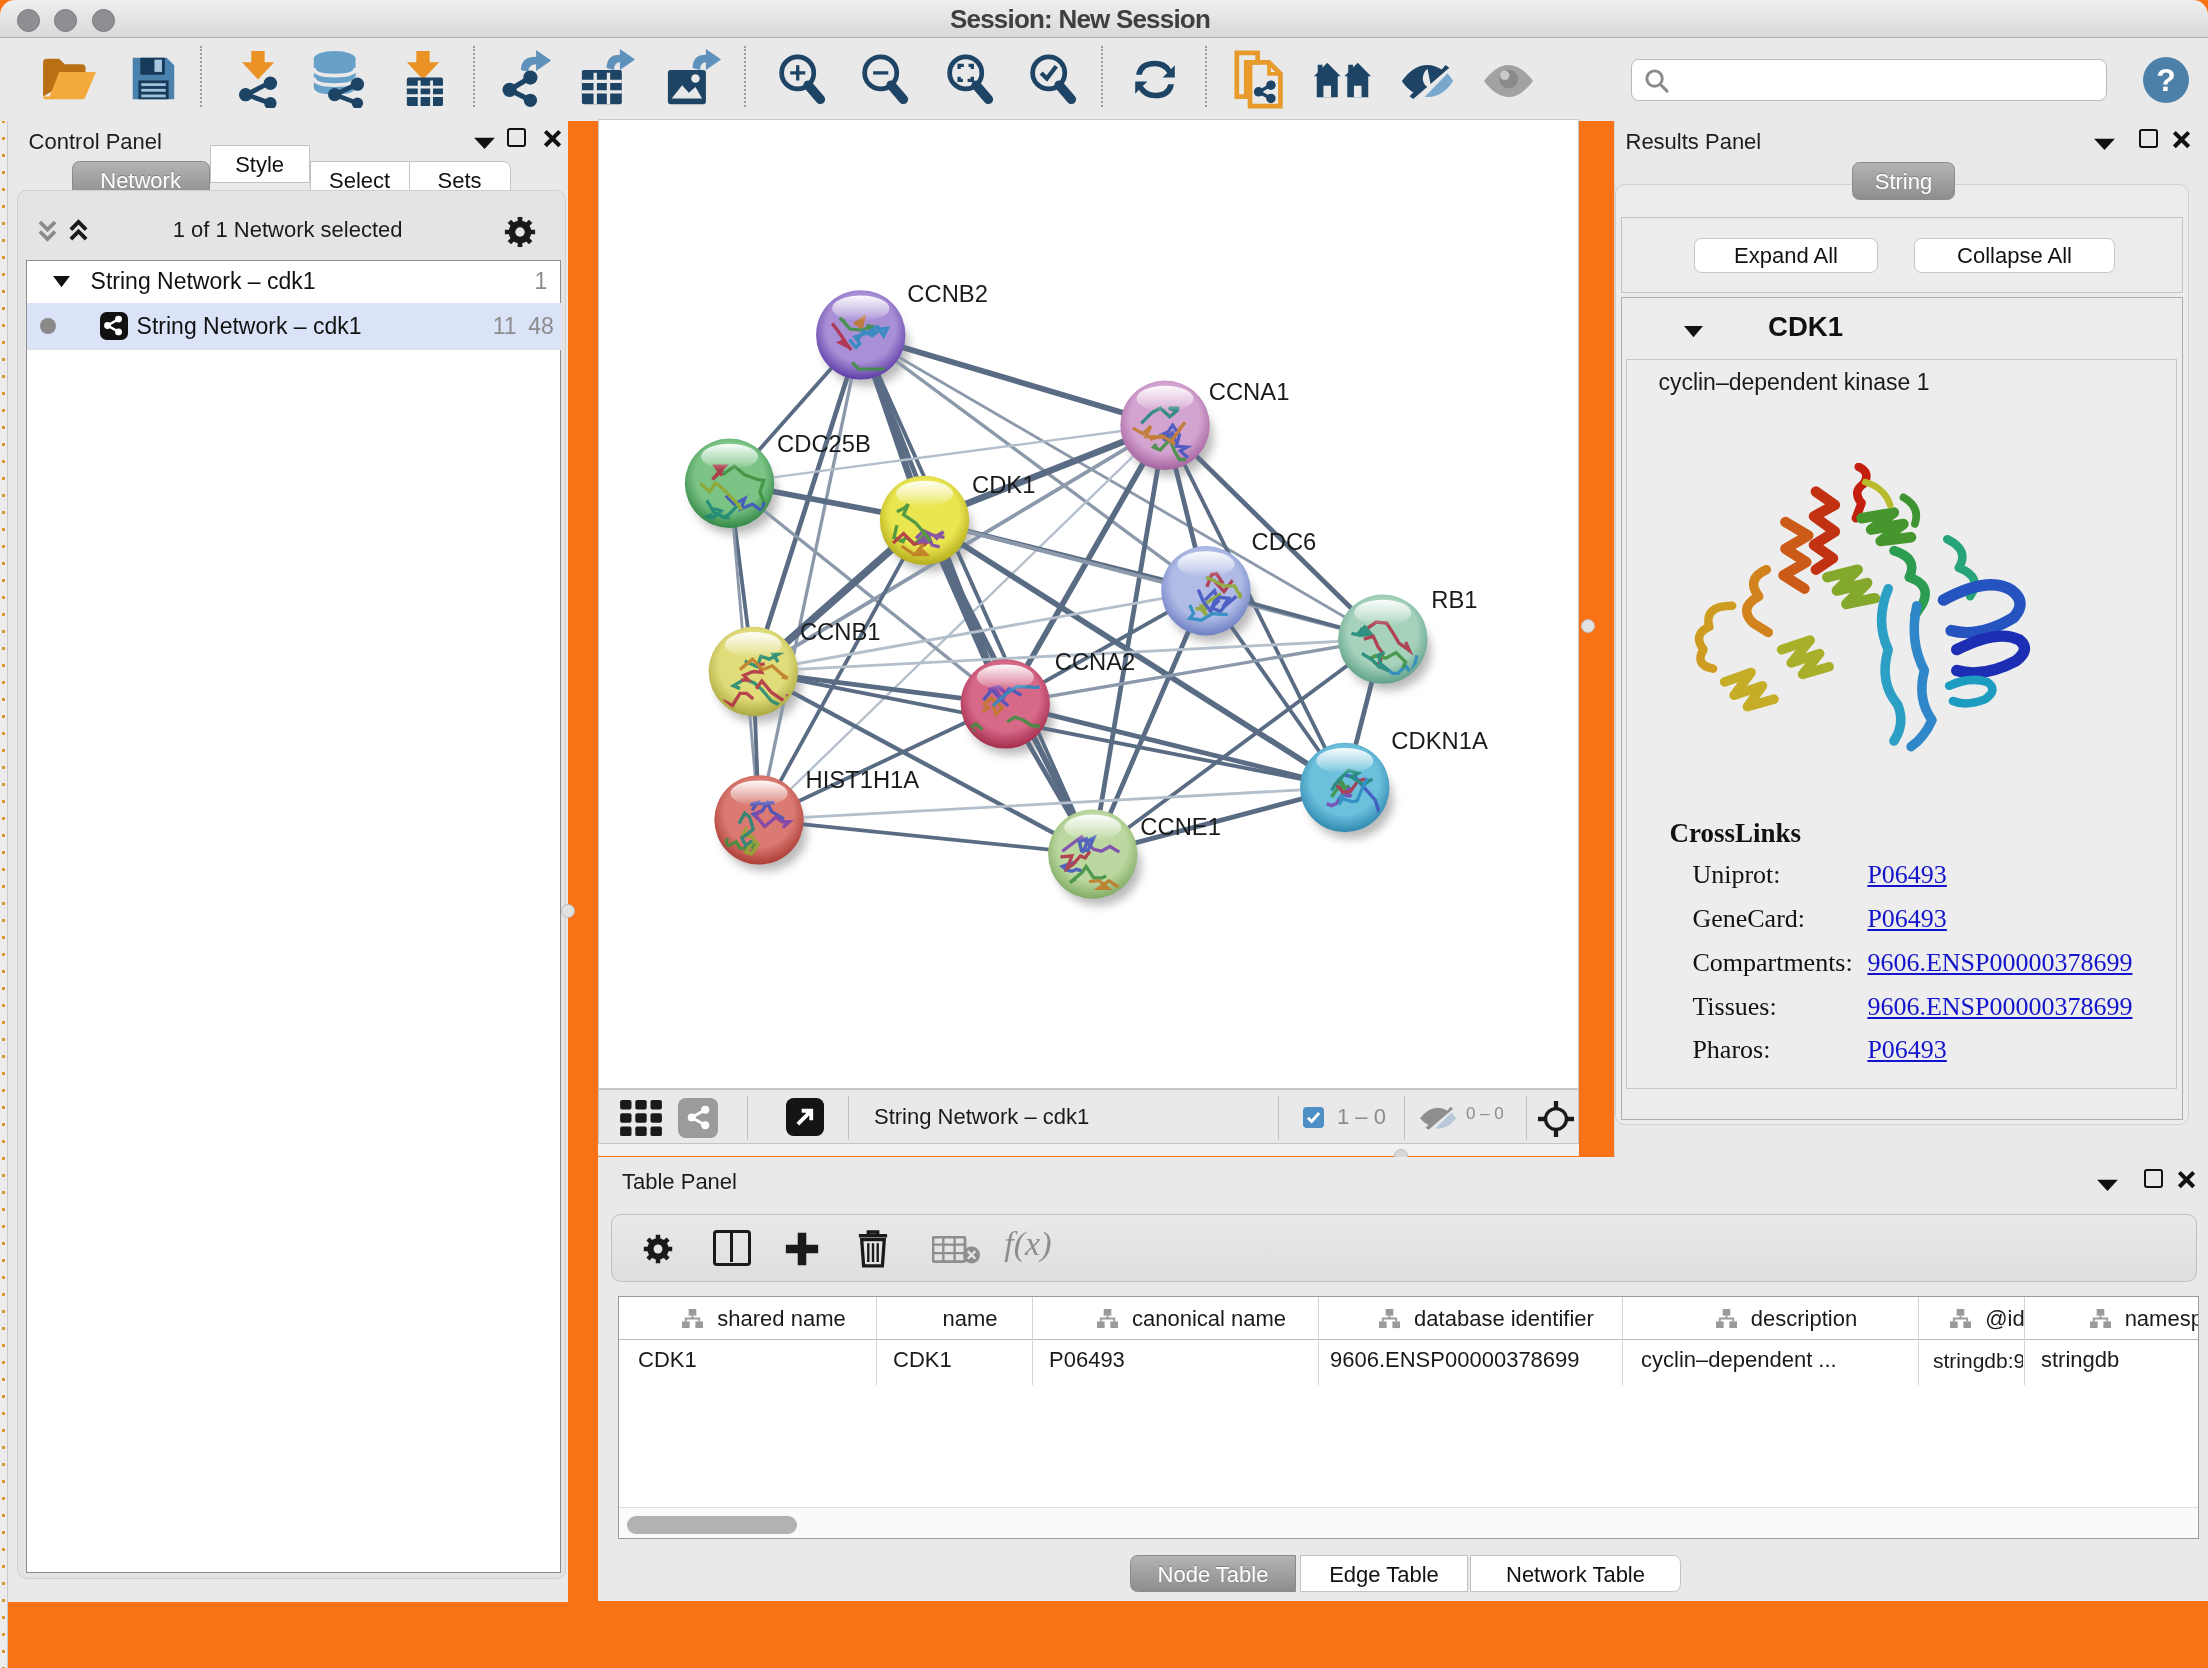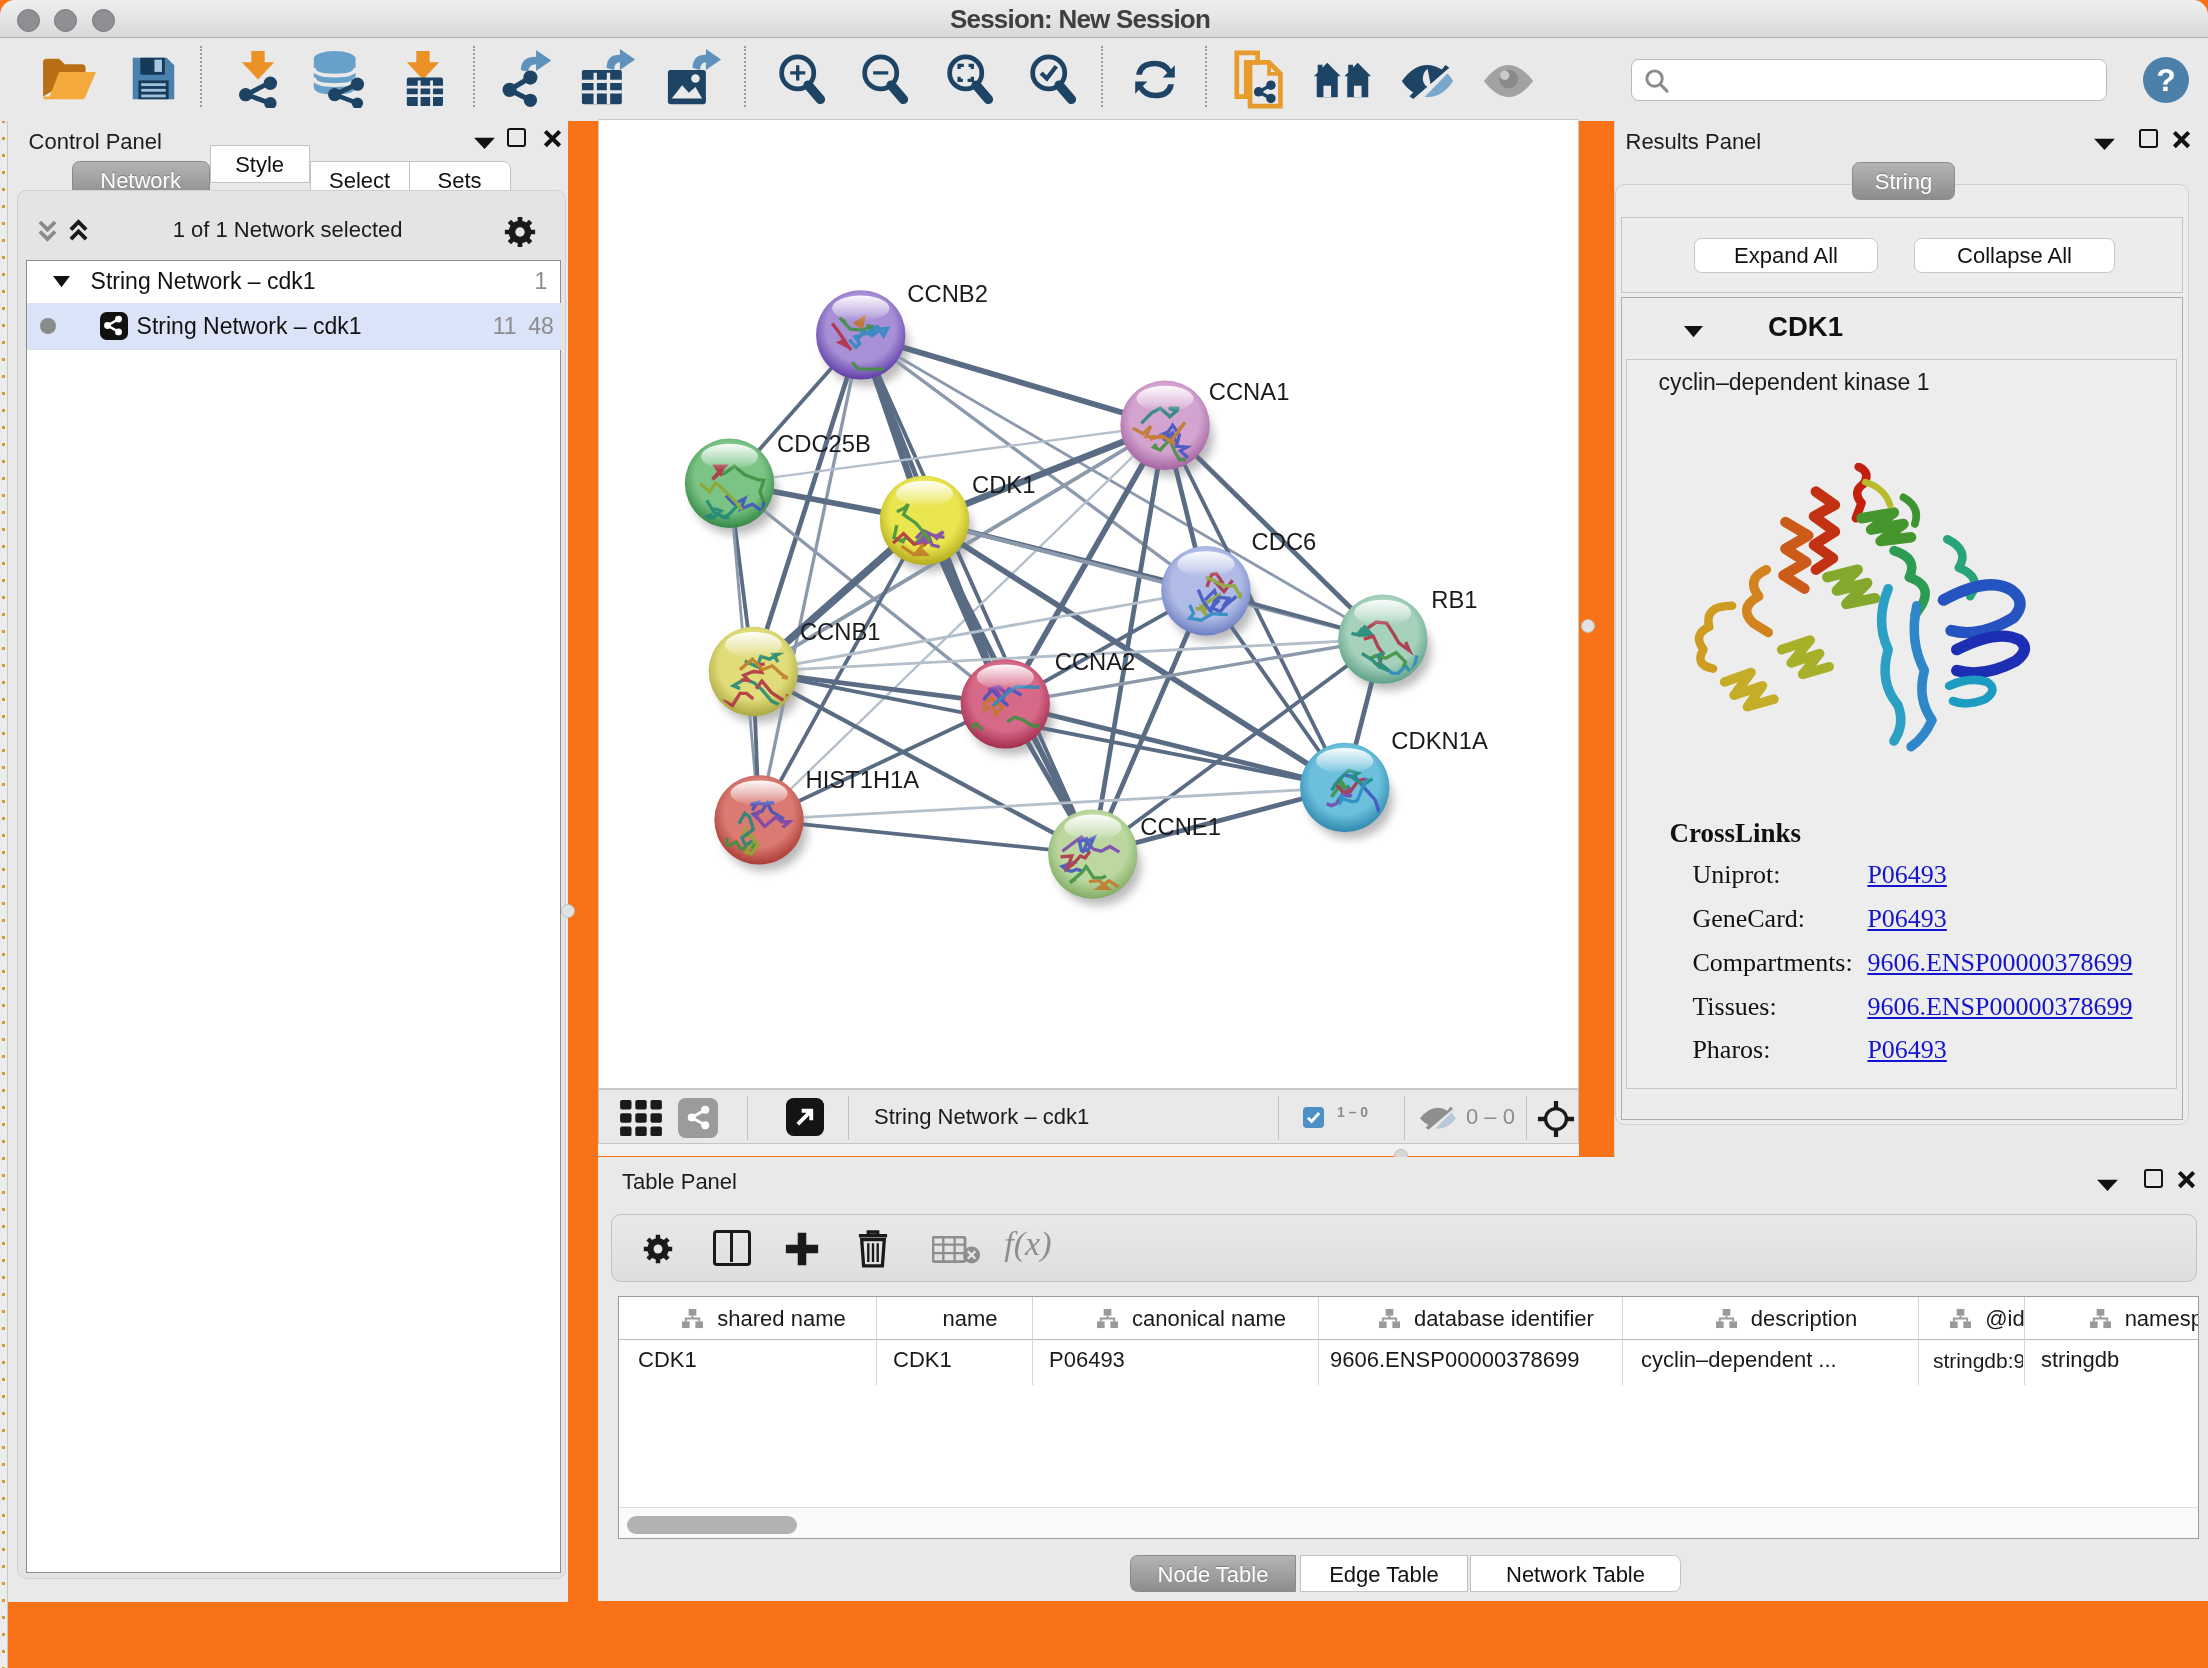--- a/index.html
+++ b/index.html
@@ -596,28 +596,28 @@
     </div>
     <div class="abs" style="left:249px;top:5.7px;width:1px;height:44px;background:#c2c2c2;"></div>
     <div class="abs" style="left:275px;top:14.3px;font-size:22px;color:#1a1a1a;">String Network – cdk1</div>
     <div class="abs" style="left:679px;top:5.7px;width:1px;height:44px;background:#c2c2c2;"></div>
 
     <div class="abs" style="left:704px;top:17px;width:21px;height:21px;background:#4e90c6;border-radius:3.8px;">
       <svg class="abs" style="left:2.9px;top:3.8px;" width="15" height="13.3" viewBox="0 0 16 14">
           <path d="M2 7 L6 11 L14 2" stroke="#fff" stroke-width="3" fill="none"></path>
         </svg>
     </div>
-    <div class="abs gr" style="left:738px;top:14.3px;font-size:14px;font-weight:bold;">1 – 0</div>
+    <div class="abs gr" style="left:738px;top:14.3px;font-size:22px;">1 – 0</div>
     <div class="abs" style="left:805px;top:5.7px;width:1px;height:44px;background:#c2c2c2;"></div>
 
     <svg class="abs" style="left:820px;top:14.3px;" width="38" height="28.5" viewBox="0 0 40 30">
       <path d="M1 15 Q10 4 20 4 Q25 4 30 7 L33 3 L36 5 L10 27 L7 25 L10 22 Q4 19 1 15 Z" fill="#8e8e8e"></path>
       <path d="M34 9 Q37 12 39 15 Q31 26 20 26 L17 26 Z" fill="#b9c9d9"></path>
     </svg>
-    <div class="abs gr" style="left:867px;top:14.3px;font-size:22px;">0 – 0</div>
+    <div class="abs gr" style="left:867px;top:14.3px;font-size:17px;">0 – 0</div>
     <div class="abs" style="left:927px;top:5.7px;width:1px;height:44px;background:#c2c2c2;"></div>
 
     <svg class="abs" style="left:938px;top:9.5px;" width="38" height="38" viewBox="0 0 40 40">
       <circle cx="20" cy="20" r="11" fill="none" stroke="#1a1a1a" stroke-width="3.5"></circle>
       <g stroke="#1a1a1a" stroke-width="4.5">
           <path d="M20 1 L20 9 M20 31 L20 39 M1 20 L9 20 M31 20 L39 20"></path>
         </g>
     </svg>
   </div>
 

